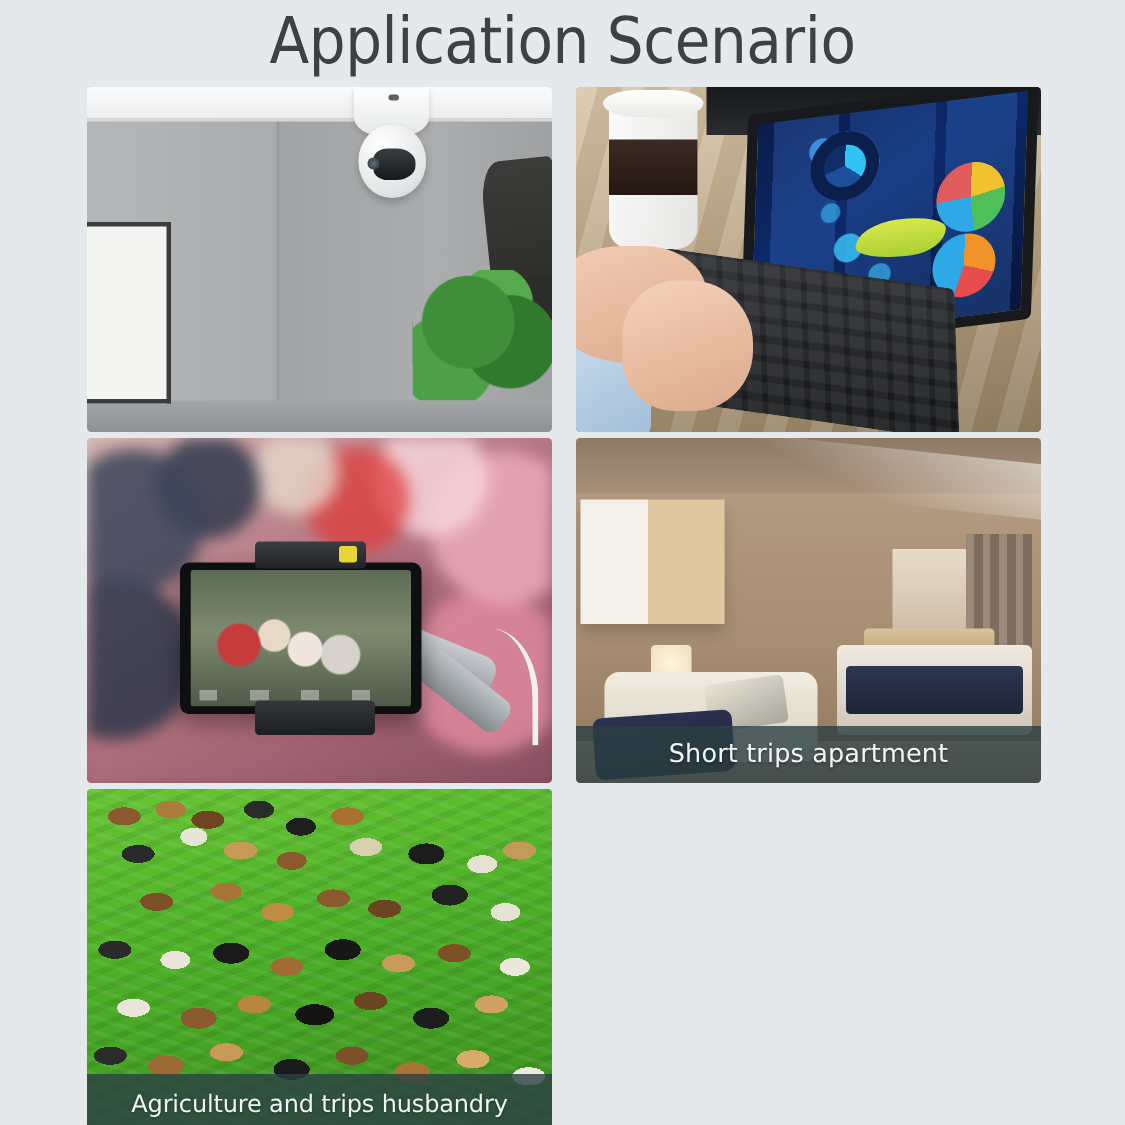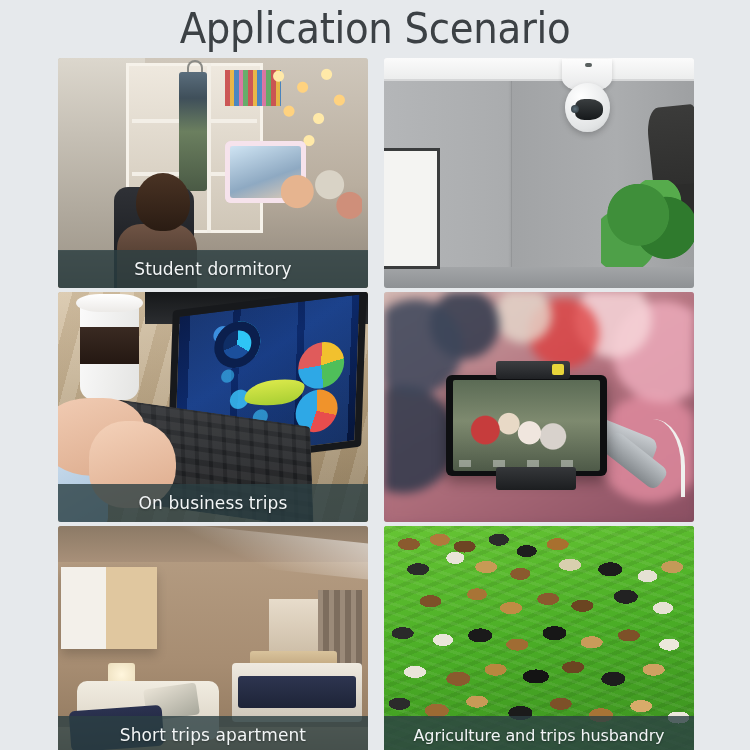--- a/index.html
+++ b/index.html
@@ -508,42 +508,20 @@
 </style>
 </head>
 <body>
 
 <div class="page">
 
   <div class="page-title">Application Scenario</div>
 
   <div class="grid">
 
-    <div class="card">
-      <div class="scene s-dorm">
-        <div class="wall-l"></div>
-        <div class="shelf-unit"></div>
-        <div class="vshelf"></div>
-        <div class="books"></div>
-        <div class="hang-cord"></div>
-        <div class="hang-bag"></div>
-        <div class="lights"></div>
-        <div class="monitor">
-          <div class="screen"></div>
-        </div>
-        <div class="toys"></div>
-        <div class="floor"></div>
-        <div class="chair"></div>
-        <div class="girl-body"></div>
-        <div class="girl-head"></div>
-      </div>
-      <div class="caption-bar">
-        <span class="caption-text">Student dormitory</span>
-      </div>
-    </div>
 
     <div class="card">
       <div class="scene s-cam">
         <div class="wall"></div>
         <div class="wall-seam"></div>
         <div class="ceiling"></div>
         <div class="frame"></div>
         <div class="chair"></div>
         <div class="chair-seat"></div>
         <div class="cam-base">
@@ -568,23 +546,20 @@
           <div class="blob"></div>
         </div>
         <div class="keyboard"></div>
         <div class="cup">
           <div class="band"></div>
           <div class="lid"></div>
         </div>
         <div class="sleeve"></div>
         <div class="hand-a"></div>
         <div class="hand-b"></div>
-      </div>
-      <div class="caption-bar">
-        <span class="caption-text">On business trips</span>
       </div>
     </div>
 
     <div class="card">
       <div class="scene s-live">
         <div class="crowd"></div>
         <div class="cable"></div>
         <div class="arm"></div>
         <div class="arm2"></div>
         <div class="phone">

